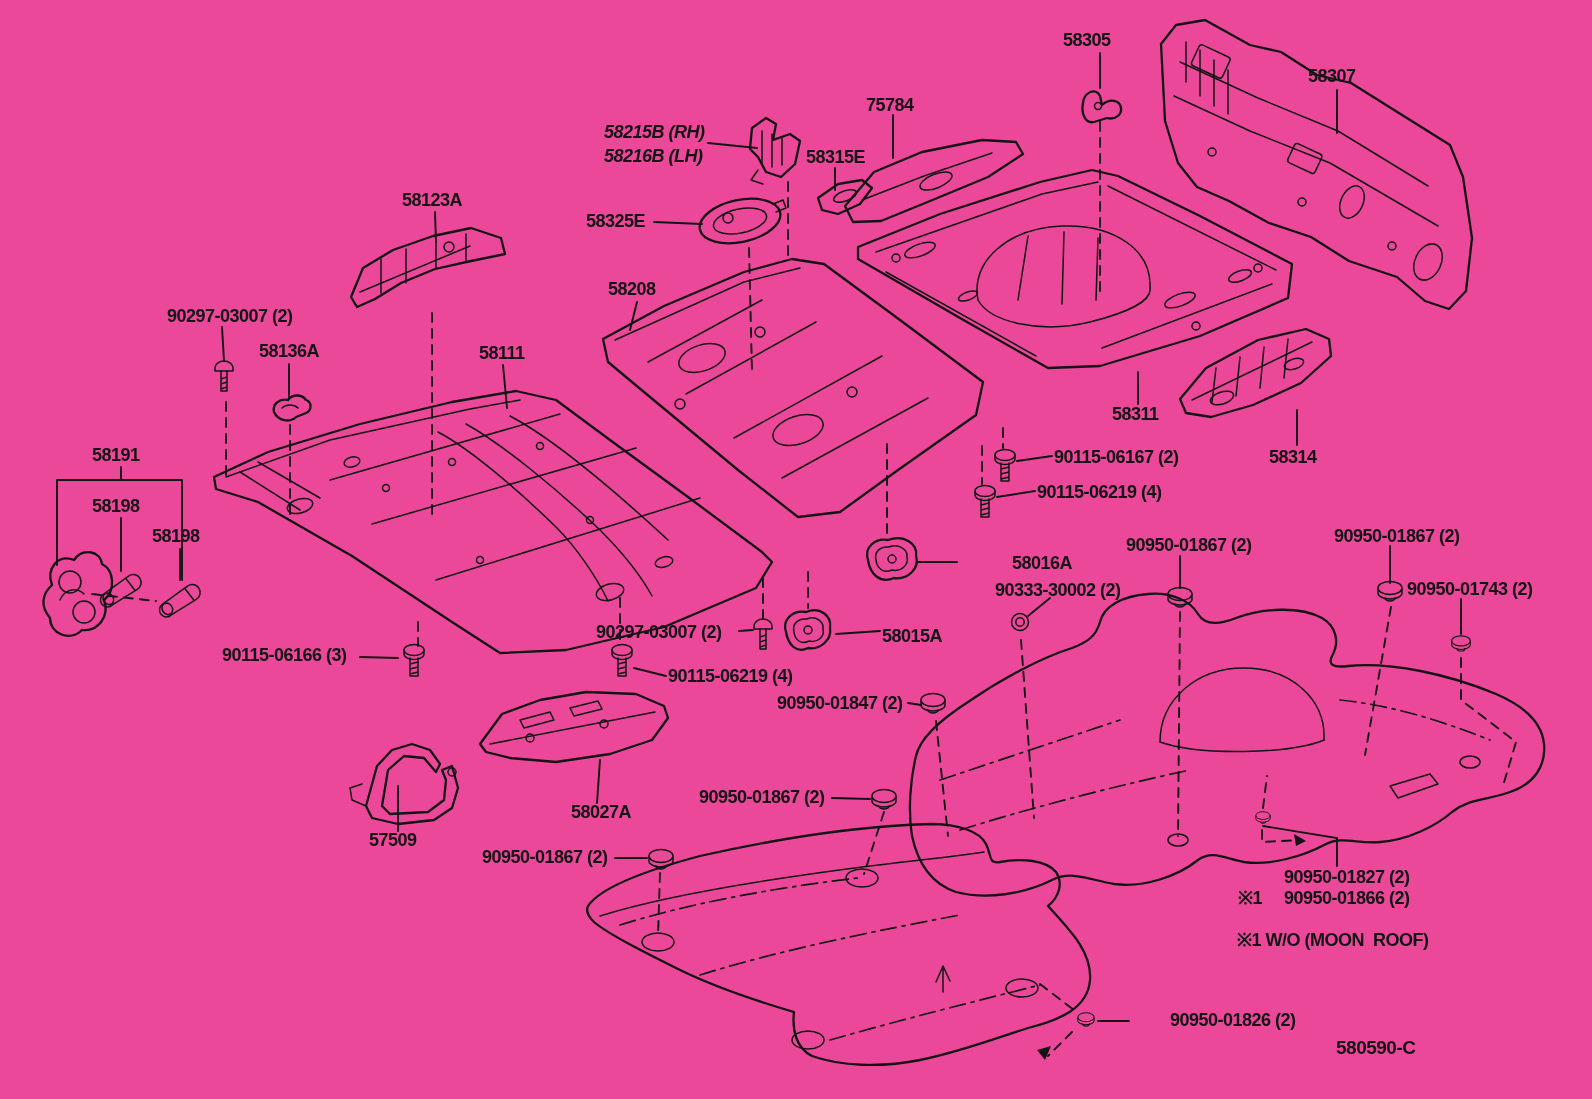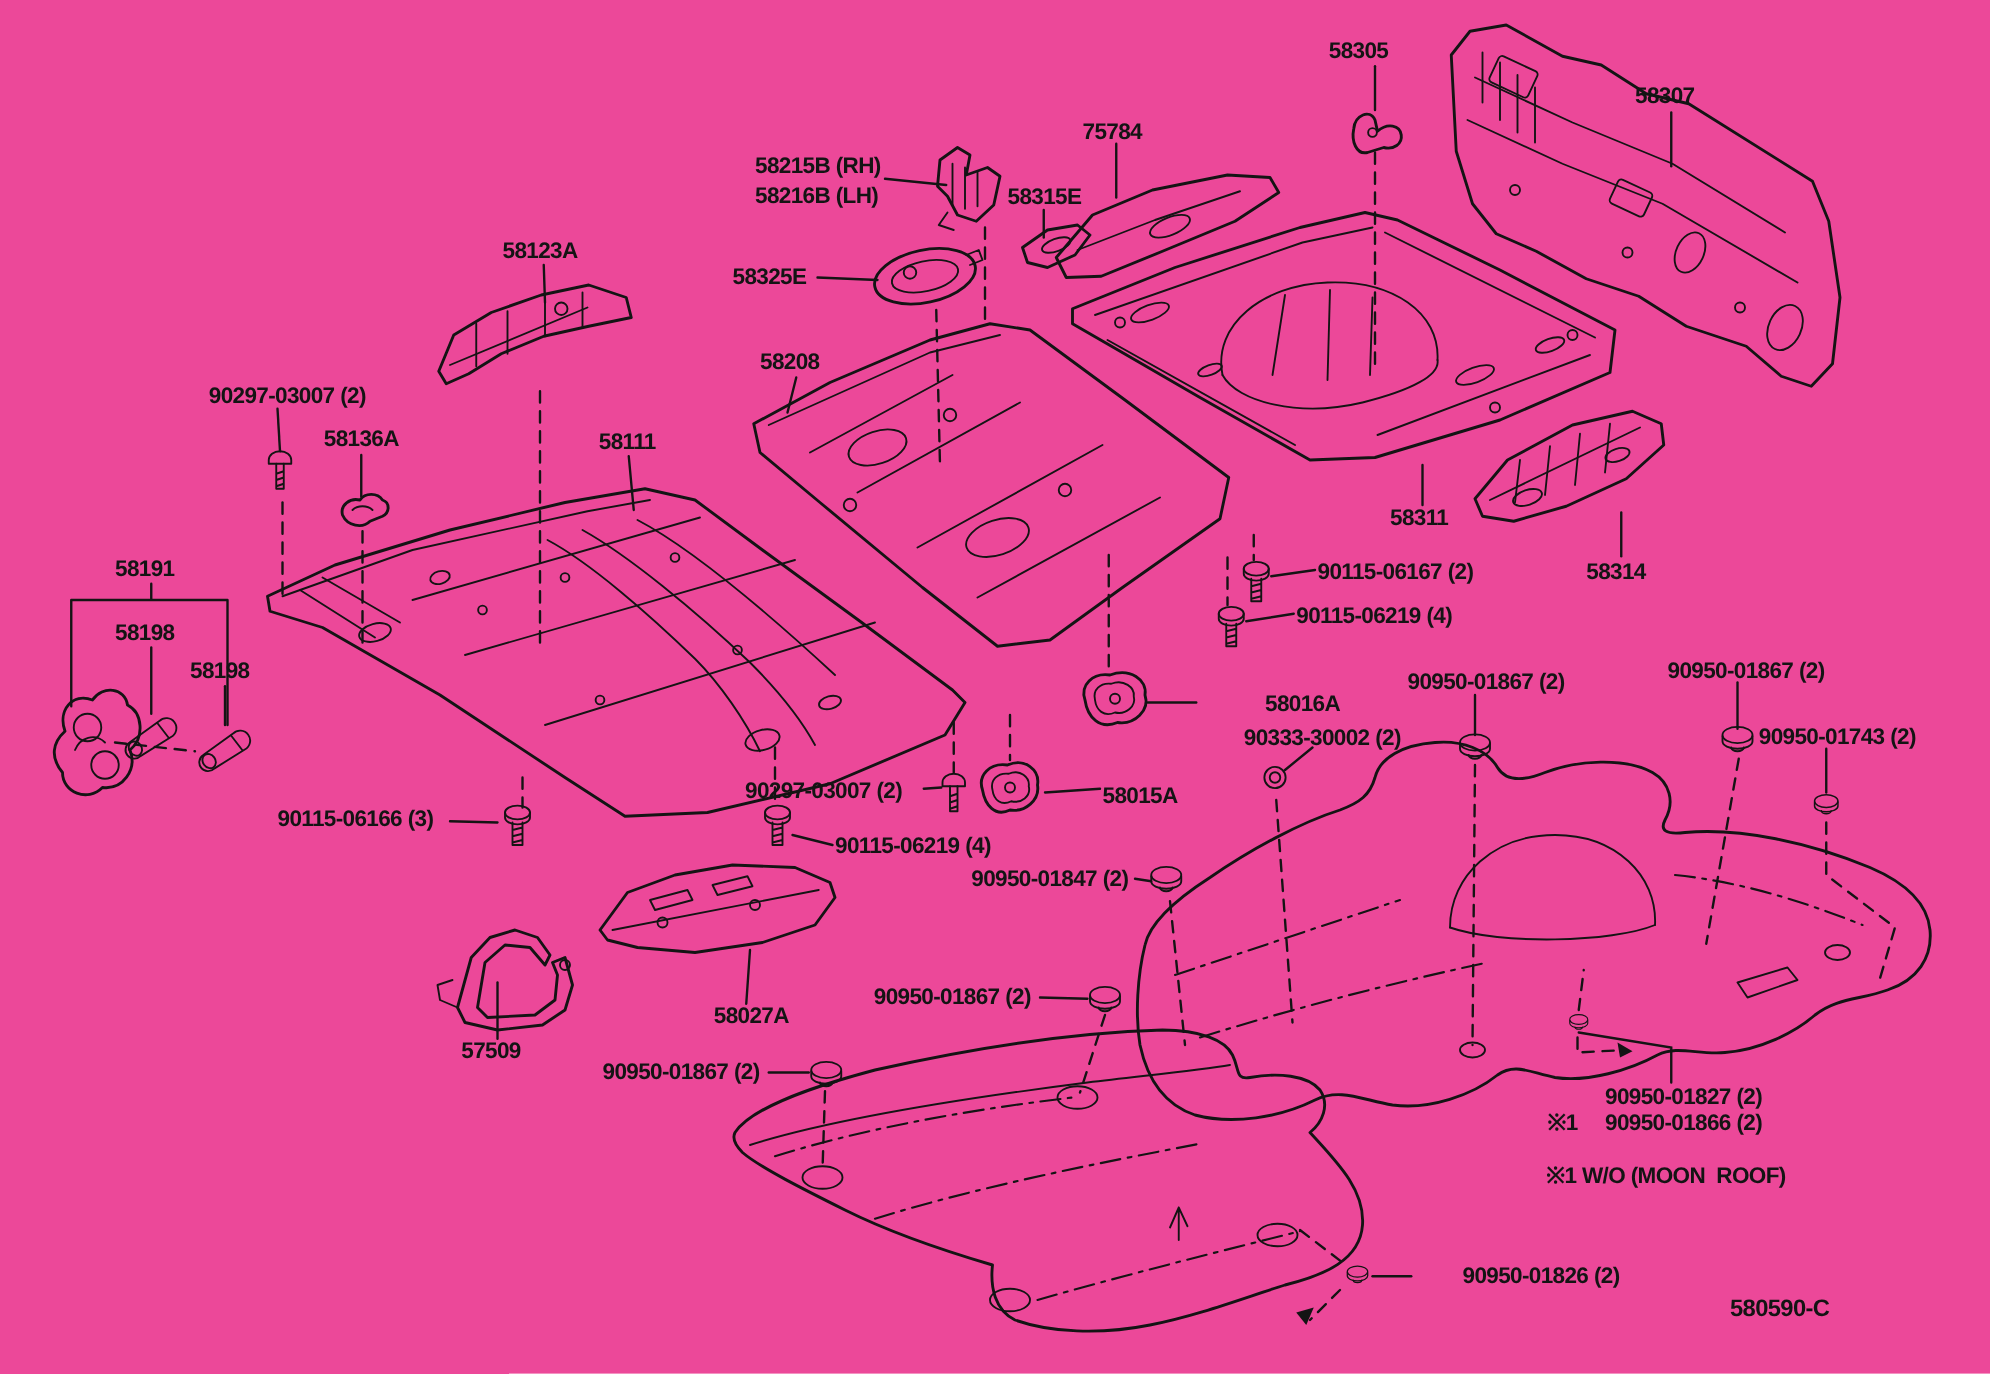--- a/index.html
+++ b/index.html
@@ -1,22 +1,22 @@
 <!DOCTYPE html>
 <html><head>
 <meta charset="utf-8">
 <style>
   html,body{margin:0;padding:0;background:#fff;}
   .stage{position:relative;width:1592px;height:1099px;background:#ec4899;overflow:hidden;
          font-family:"Liberation Sans",sans-serif;}
   .stage svg{position:absolute;inset:0;}
   .lbl{position:absolute;font-weight:bold;font-size:18px;line-height:20px;
        letter-spacing:-0.5px;color:#141414;white-space:pre;}
-  .lbl2{line-height:24px;}
-  .code{font-size:19px;margin-left:48px;}
+  .lbl2{line-height:24px;font-style:italic;}
+  .code{font-size:19px;}
   
   .o{fill:none;stroke:#141414;stroke-width:2.3;stroke-linejoin:round;stroke-linecap:round;}
   .d{fill:none;stroke:#141414;stroke-width:1.5;stroke-linejoin:round;stroke-linecap:round;}
   .l{fill:none;stroke:#141414;stroke-width:1.9;stroke-linecap:round;}
   .dash{fill:none;stroke:#141414;stroke-width:1.9;stroke-dasharray:9 7;stroke-linecap:round;}
   .dashdot{fill:none;stroke:#141414;stroke-width:1.7;stroke-dasharray:16 6 3 6;stroke-linecap:round;}
   .fillink{fill:#141414;stroke:none;}
 </style>
 </head>
 <body>

